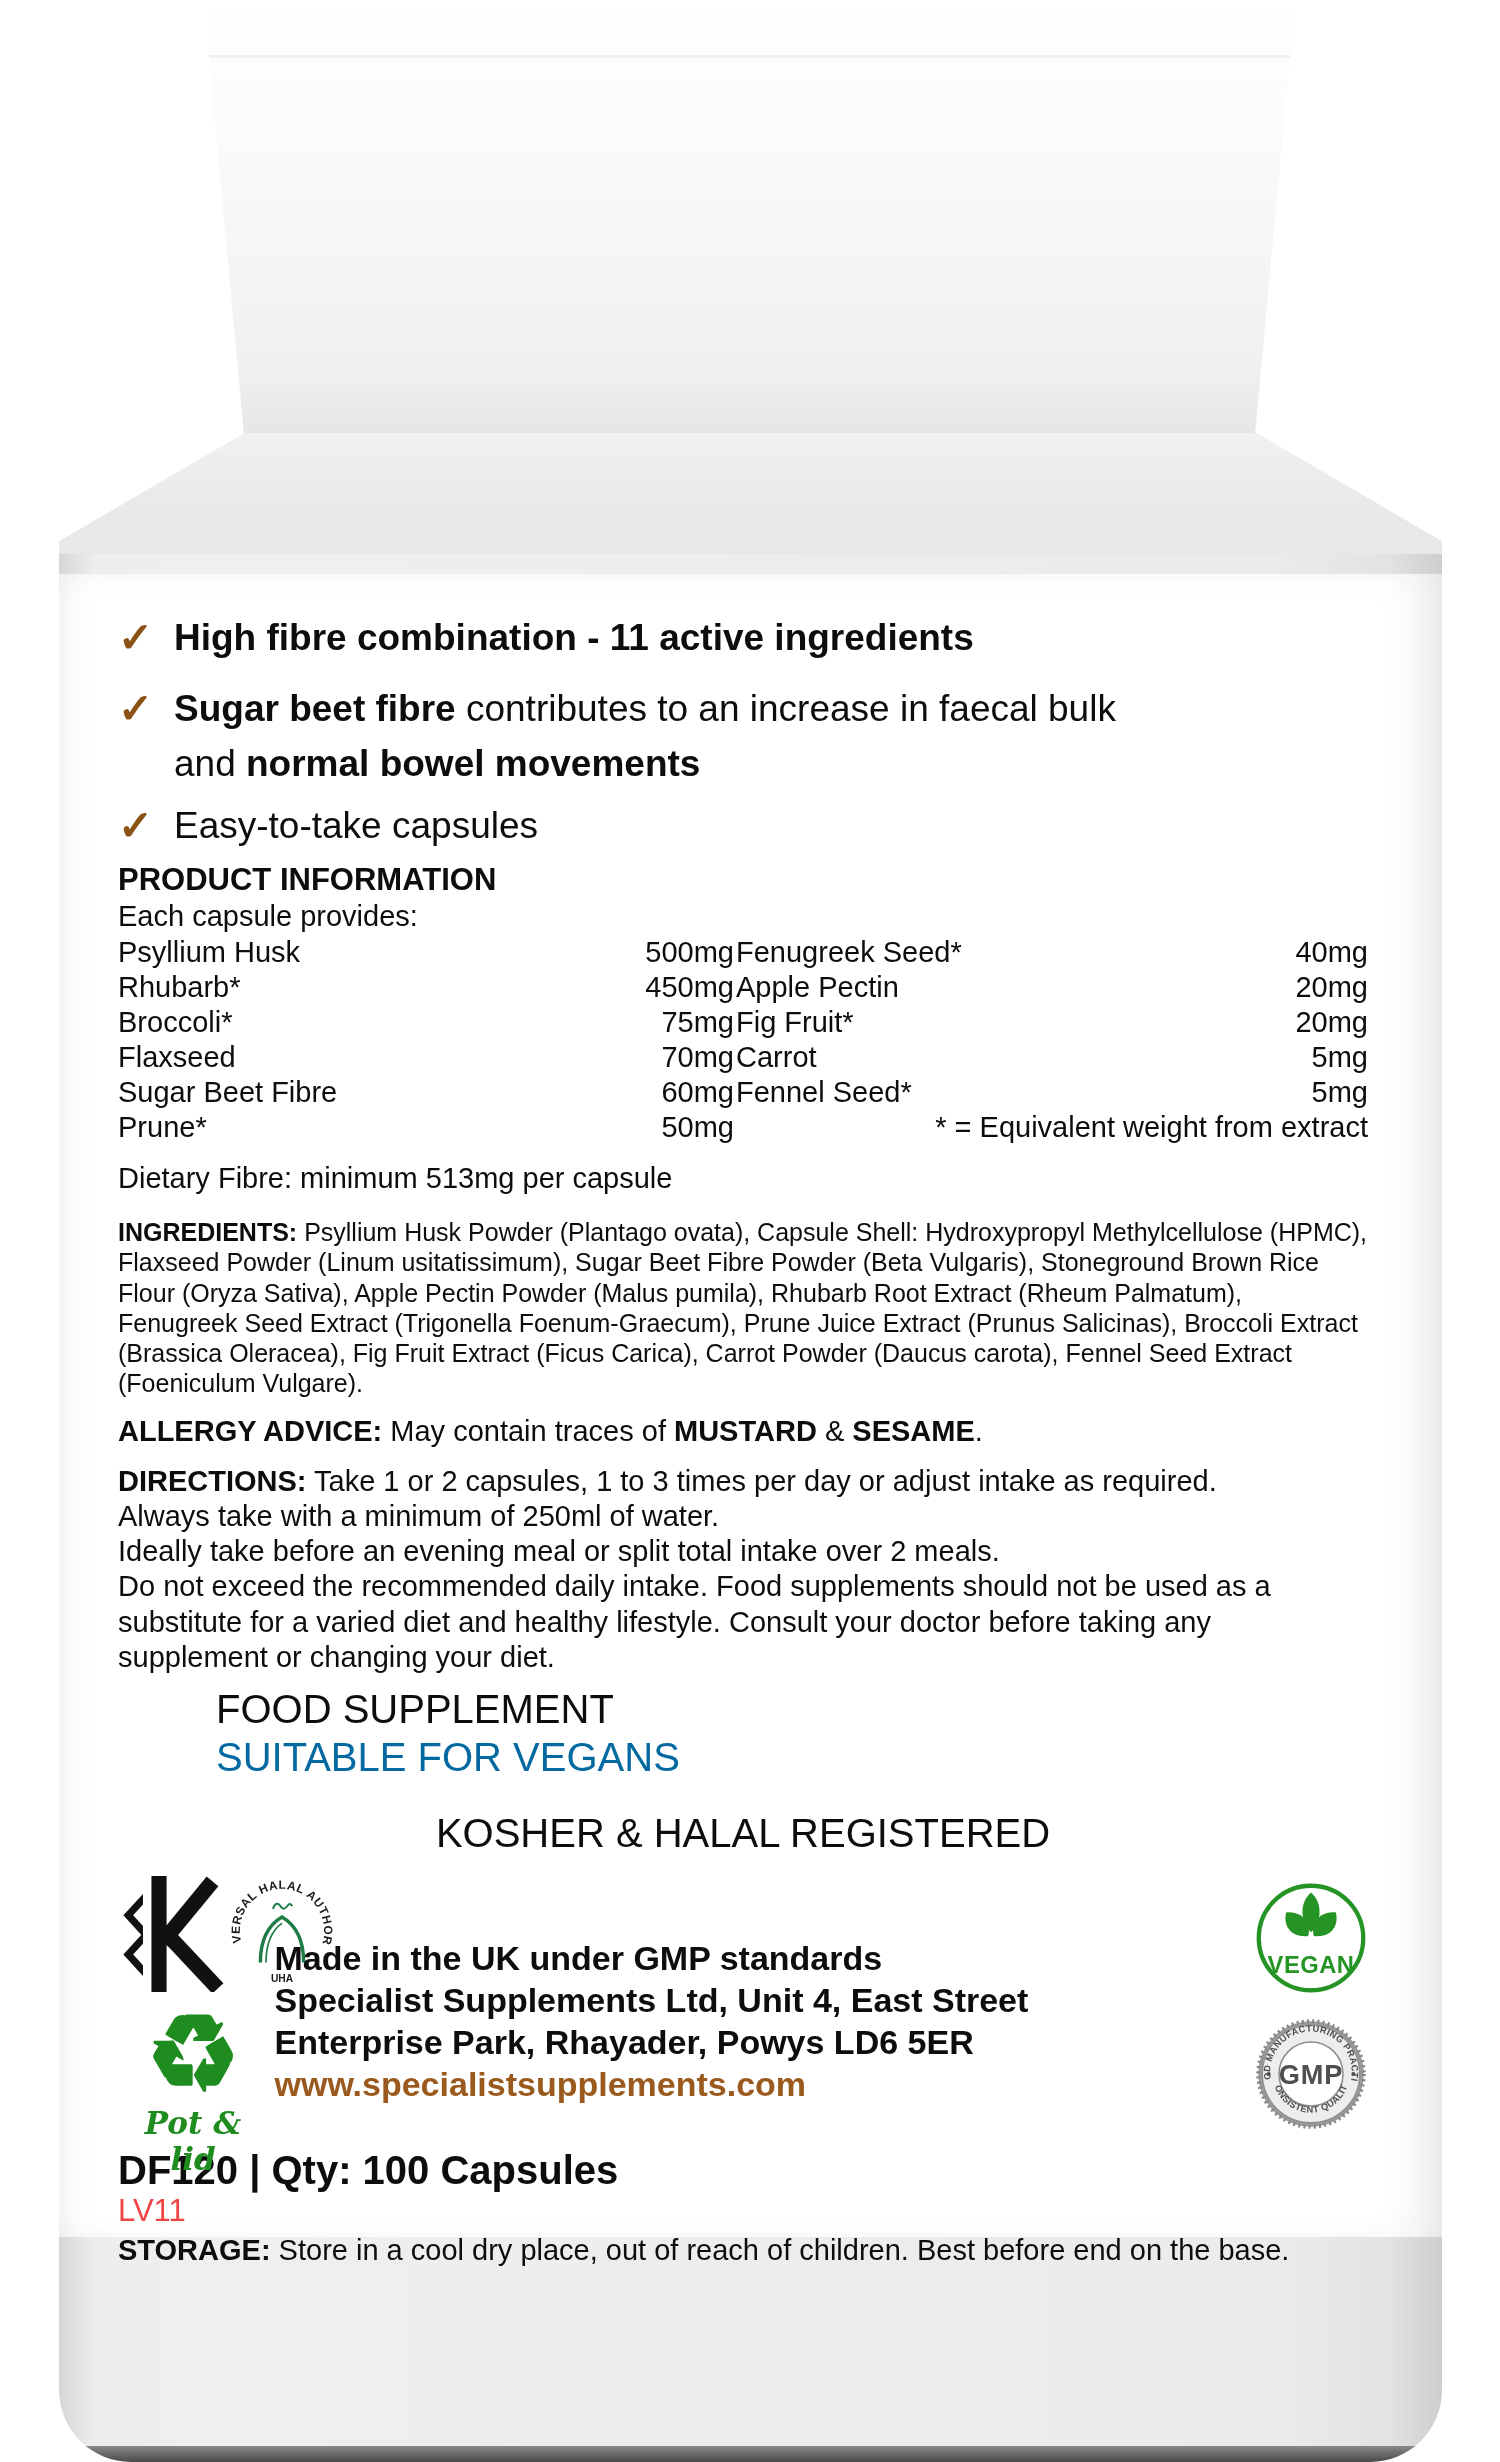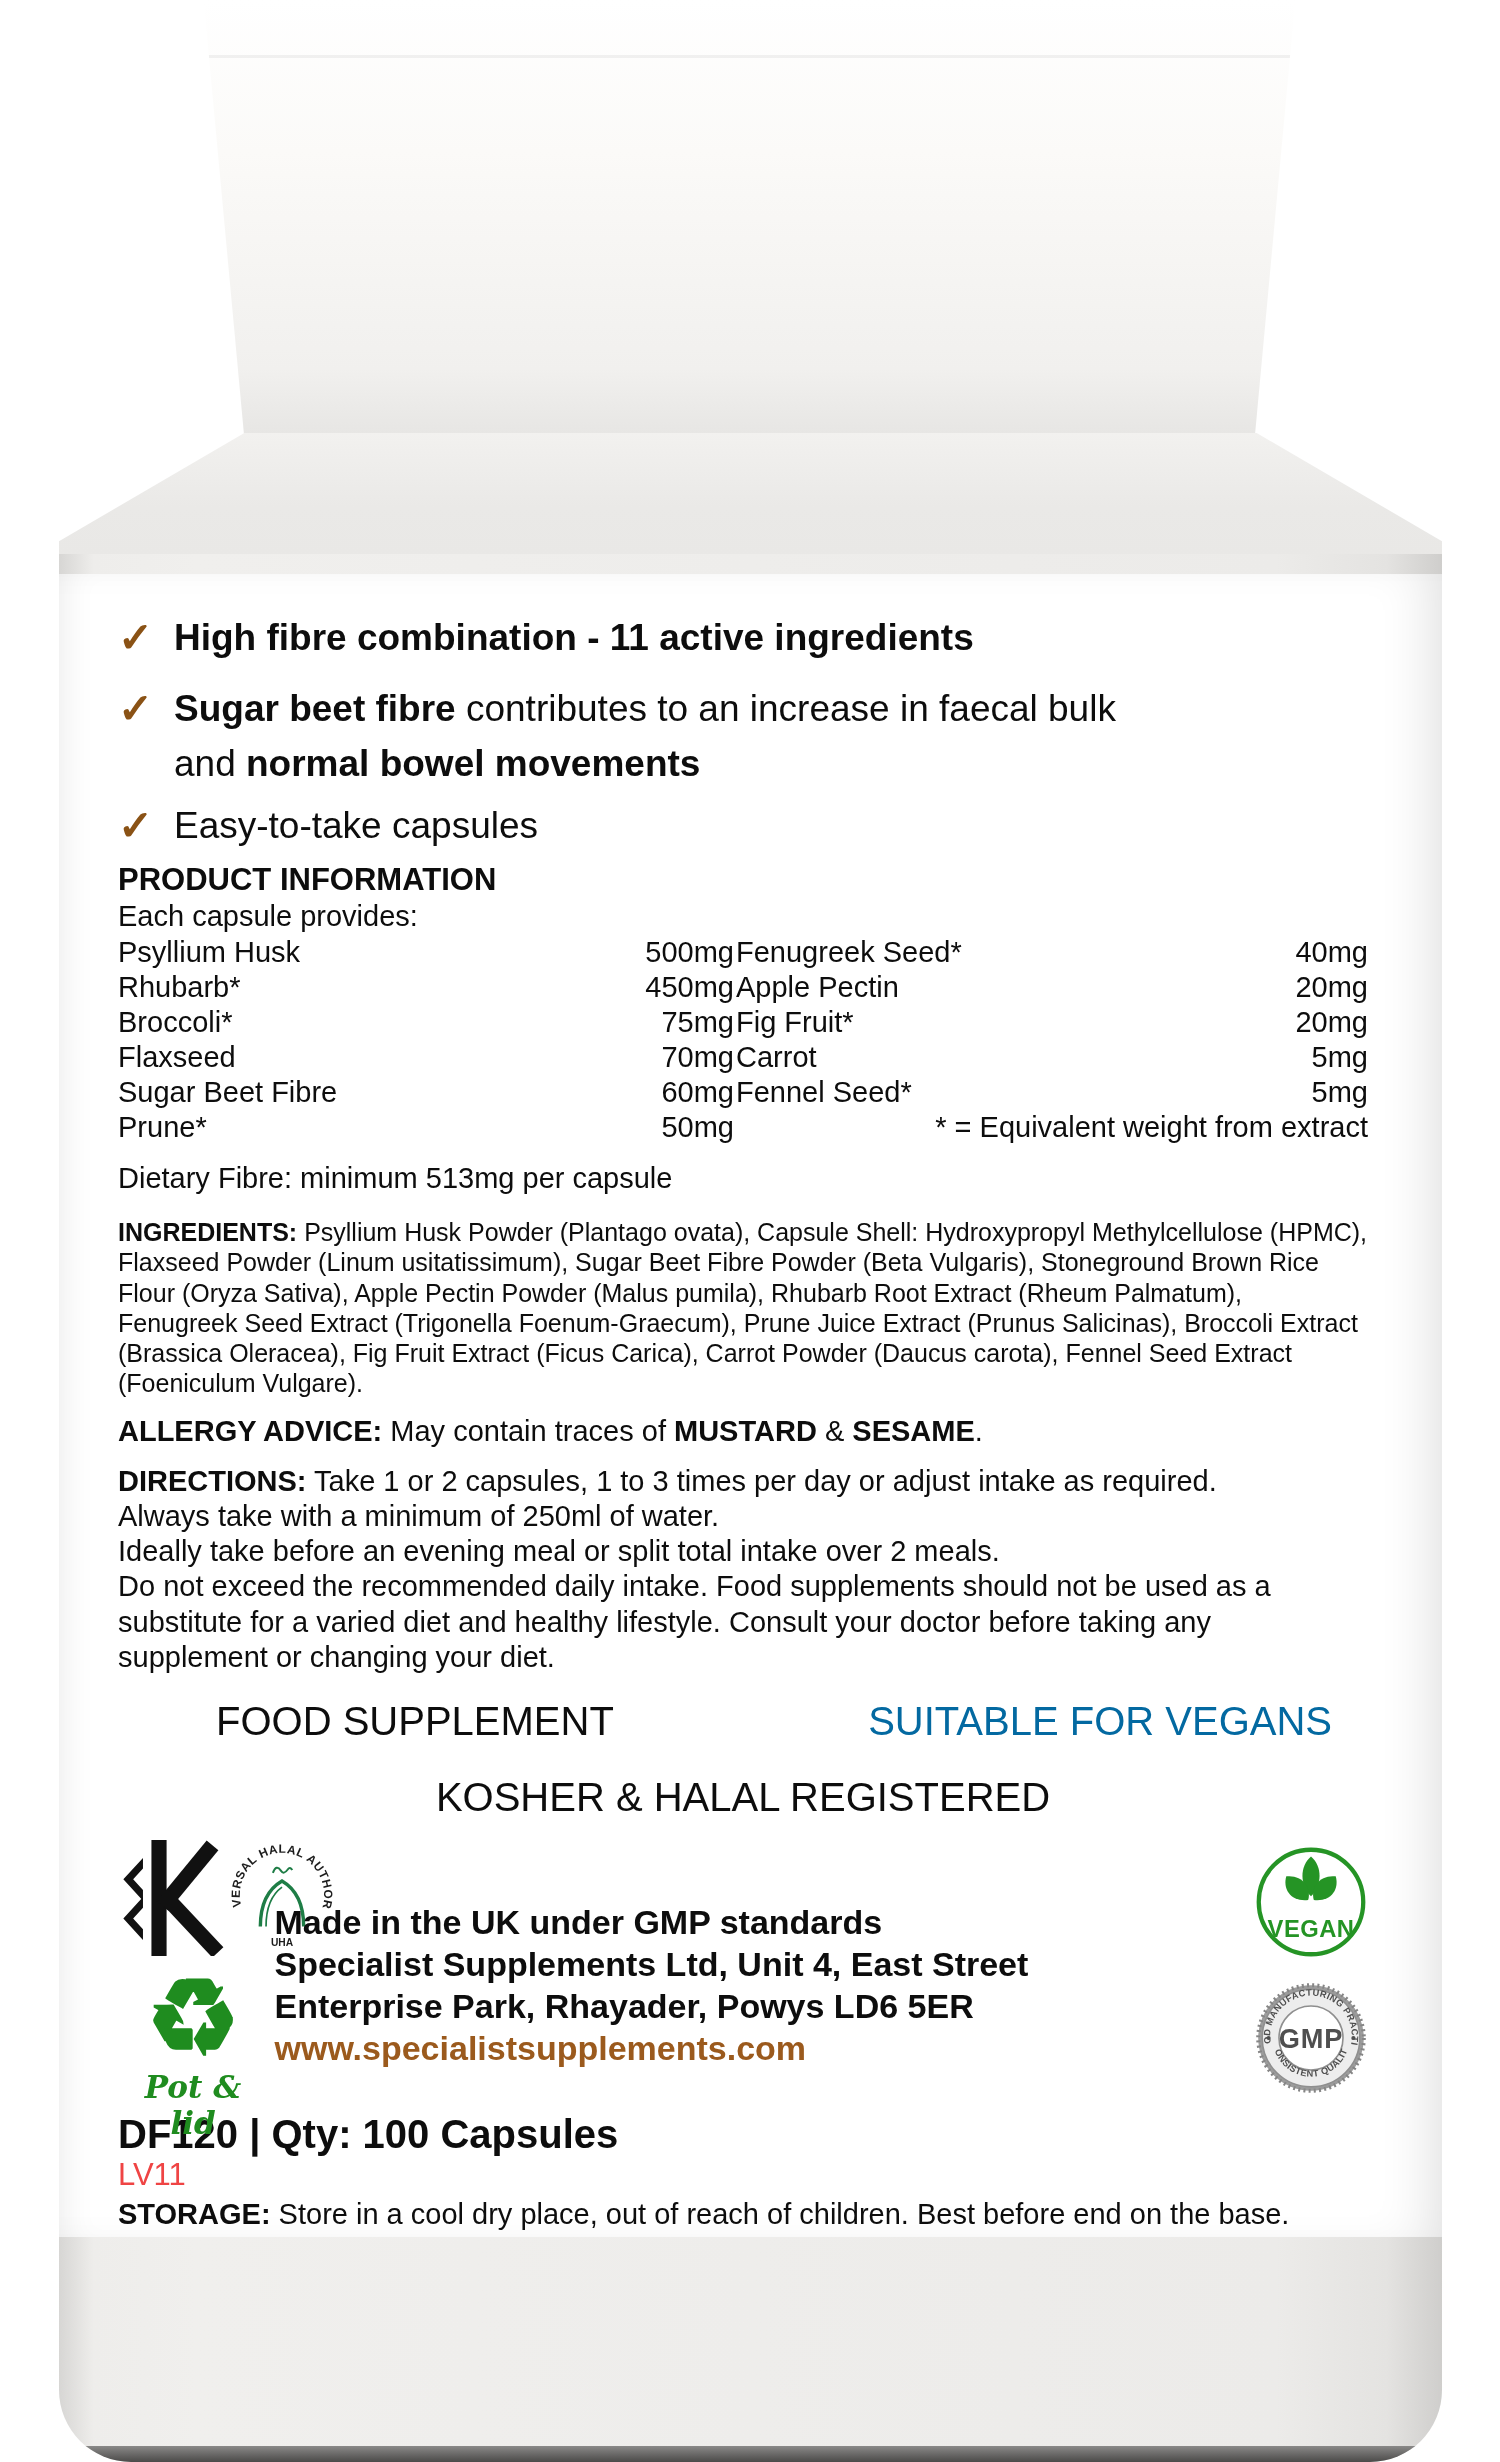--- a/index.html
+++ b/index.html
@@ -35,22 +35,22 @@
   .pi-table{display:flex;gap:2px;font-size:29px;line-height:1.213;}
   .pi-col-left{width:616px;flex:none;}
   .pi-col-right{flex:1;}
   .pi-row{display:flex;justify-content:space-between;}
   .pi-footnote{text-align:right;}
   .dietary{margin-top:15px;font-size:29px;line-height:1.22;}
   
   .para{margin-top:21px;font-size:25px;line-height:1.213;}
   .para-tight{margin-top:15px;font-size:29px;line-height:1.213;}
   
-  .statements{margin-top:22px;display:flex;justify-content:space-between;
-       padding:0 36px 0 98px;font-size:40px;line-height:1.2;}
+  .statements{margin-top:10px;display:flex;justify-content:space-between;
+       padding:0 36px 0 98px;font-size:40px;line-height:1.2;flex-direction:column;}
   .green{color:#0369a1;}
   .kosher-line{margin-top:28px;text-align:center;font-size:40px;line-height:1.2;}
   
   .cert-area{position:relative;height:288px;}
   .kosher-svg{position:absolute;left:0;top:19px;height:116px;width:107px;}
   .halal-svg{position:absolute;left:107px;top:20px;height:114px;width:114px;}
   .recycle-wrap{position:absolute;left:0;top:147px;width:150px;text-align:center;}
   .recycle-glyph{display:block;font-size:105px;line-height:0.95;color:#1f8c1f;font-weight:700;}
   .recycle-caption{display:block;font-family:"DejaVu Serif",serif;font-style:italic;font-weight:700;
        font-size:31px;color:#1f8c1f;margin-top:1.2px;}

